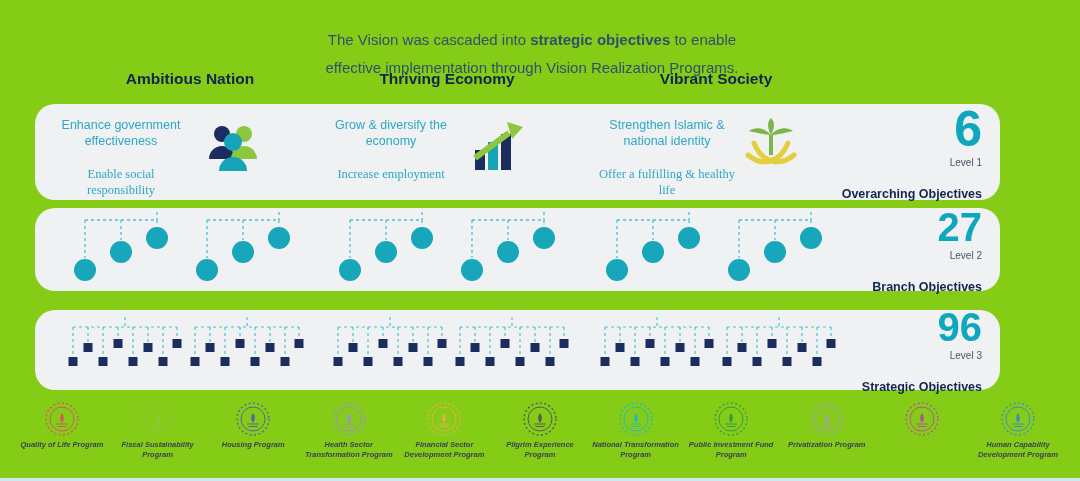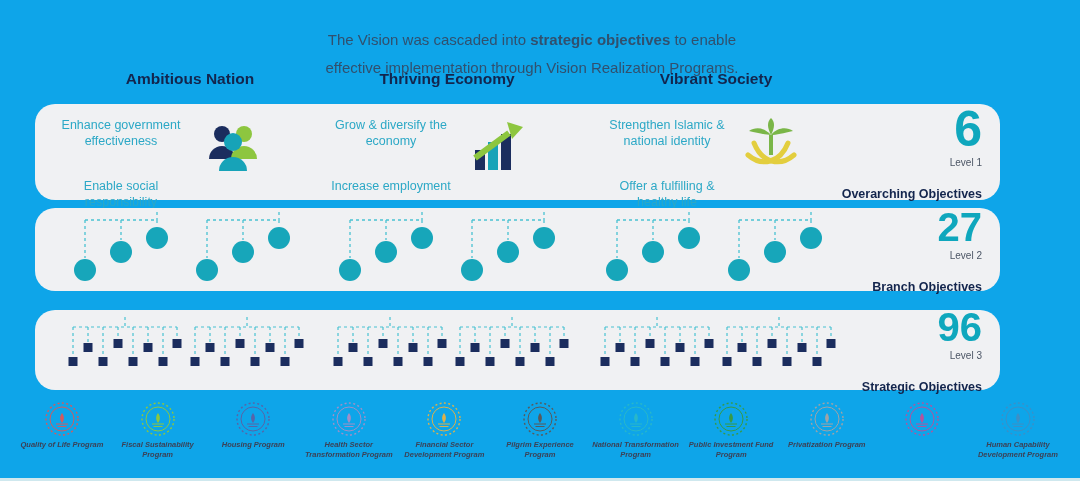--- a/index.html
+++ b/index.html
@@ -1,33 +1,33 @@
 <!DOCTYPE html>
 <html><head>
 <meta charset="utf-8">
 <style>
   * { margin:0; padding:0; box-sizing:border-box; }
   html,body { width:1080px; height:481px; }
   body { font-family:"Liberation Sans", sans-serif; background:#ffffff; overflow:hidden; }
-  .page { position:relative; width:1080px; height:481px; background:#0ea5e9; }
+  .page { position:relative; width:1080px; height:481px; background:#84cc16; }
 
   .title { position:absolute; top:26px; left:0; width:1064px; text-align:center;
            color:#31506e; font-size:15px; line-height:1.85; }
   .title b { font-weight:bold; color:#31506e; }
 
   .pillar-header { position:absolute; top:70px; transform:translateX(-50%);
                    color:#13254d; font-weight:bold; font-size:15.5px; white-space:nowrap; }
 
   .band { position:absolute; left:35px; width:965px; background:#f0f1f3; border-radius:20px; }
   .band1 { top:104px; height:96px; }
   .band2 { top:208px; height:83px; }
   .band3 { top:310px; height:80px; }
 
   .objectives { position:absolute; top:13px; text-align:center; color:#2ca8c6; font-size:12.5px; line-height:1.3; }
-  .obj + .obj { margin-top:28px; }
+  .obj + .obj { margin-top:16px;font-family:Liberation Serif, serif; }
   .ob1 { left:20px;  width:132px; }
   .ob2 { left:290px; width:132px; }
   .ob3 { left:563px; width:138px; }
 
   .picon1 { position:absolute; left:170px; top:15px; }
   .picon2 { position:absolute; left:432px; top:16px; }
   .picon3 { position:absolute; left:707px; top:13px; }
 
   .level { position:absolute; right:18px; top:50%; transform:translateY(-50%); text-align:right; }
   .level .count { color:#0fa7bd; font-weight:bold; line-height:1; }

